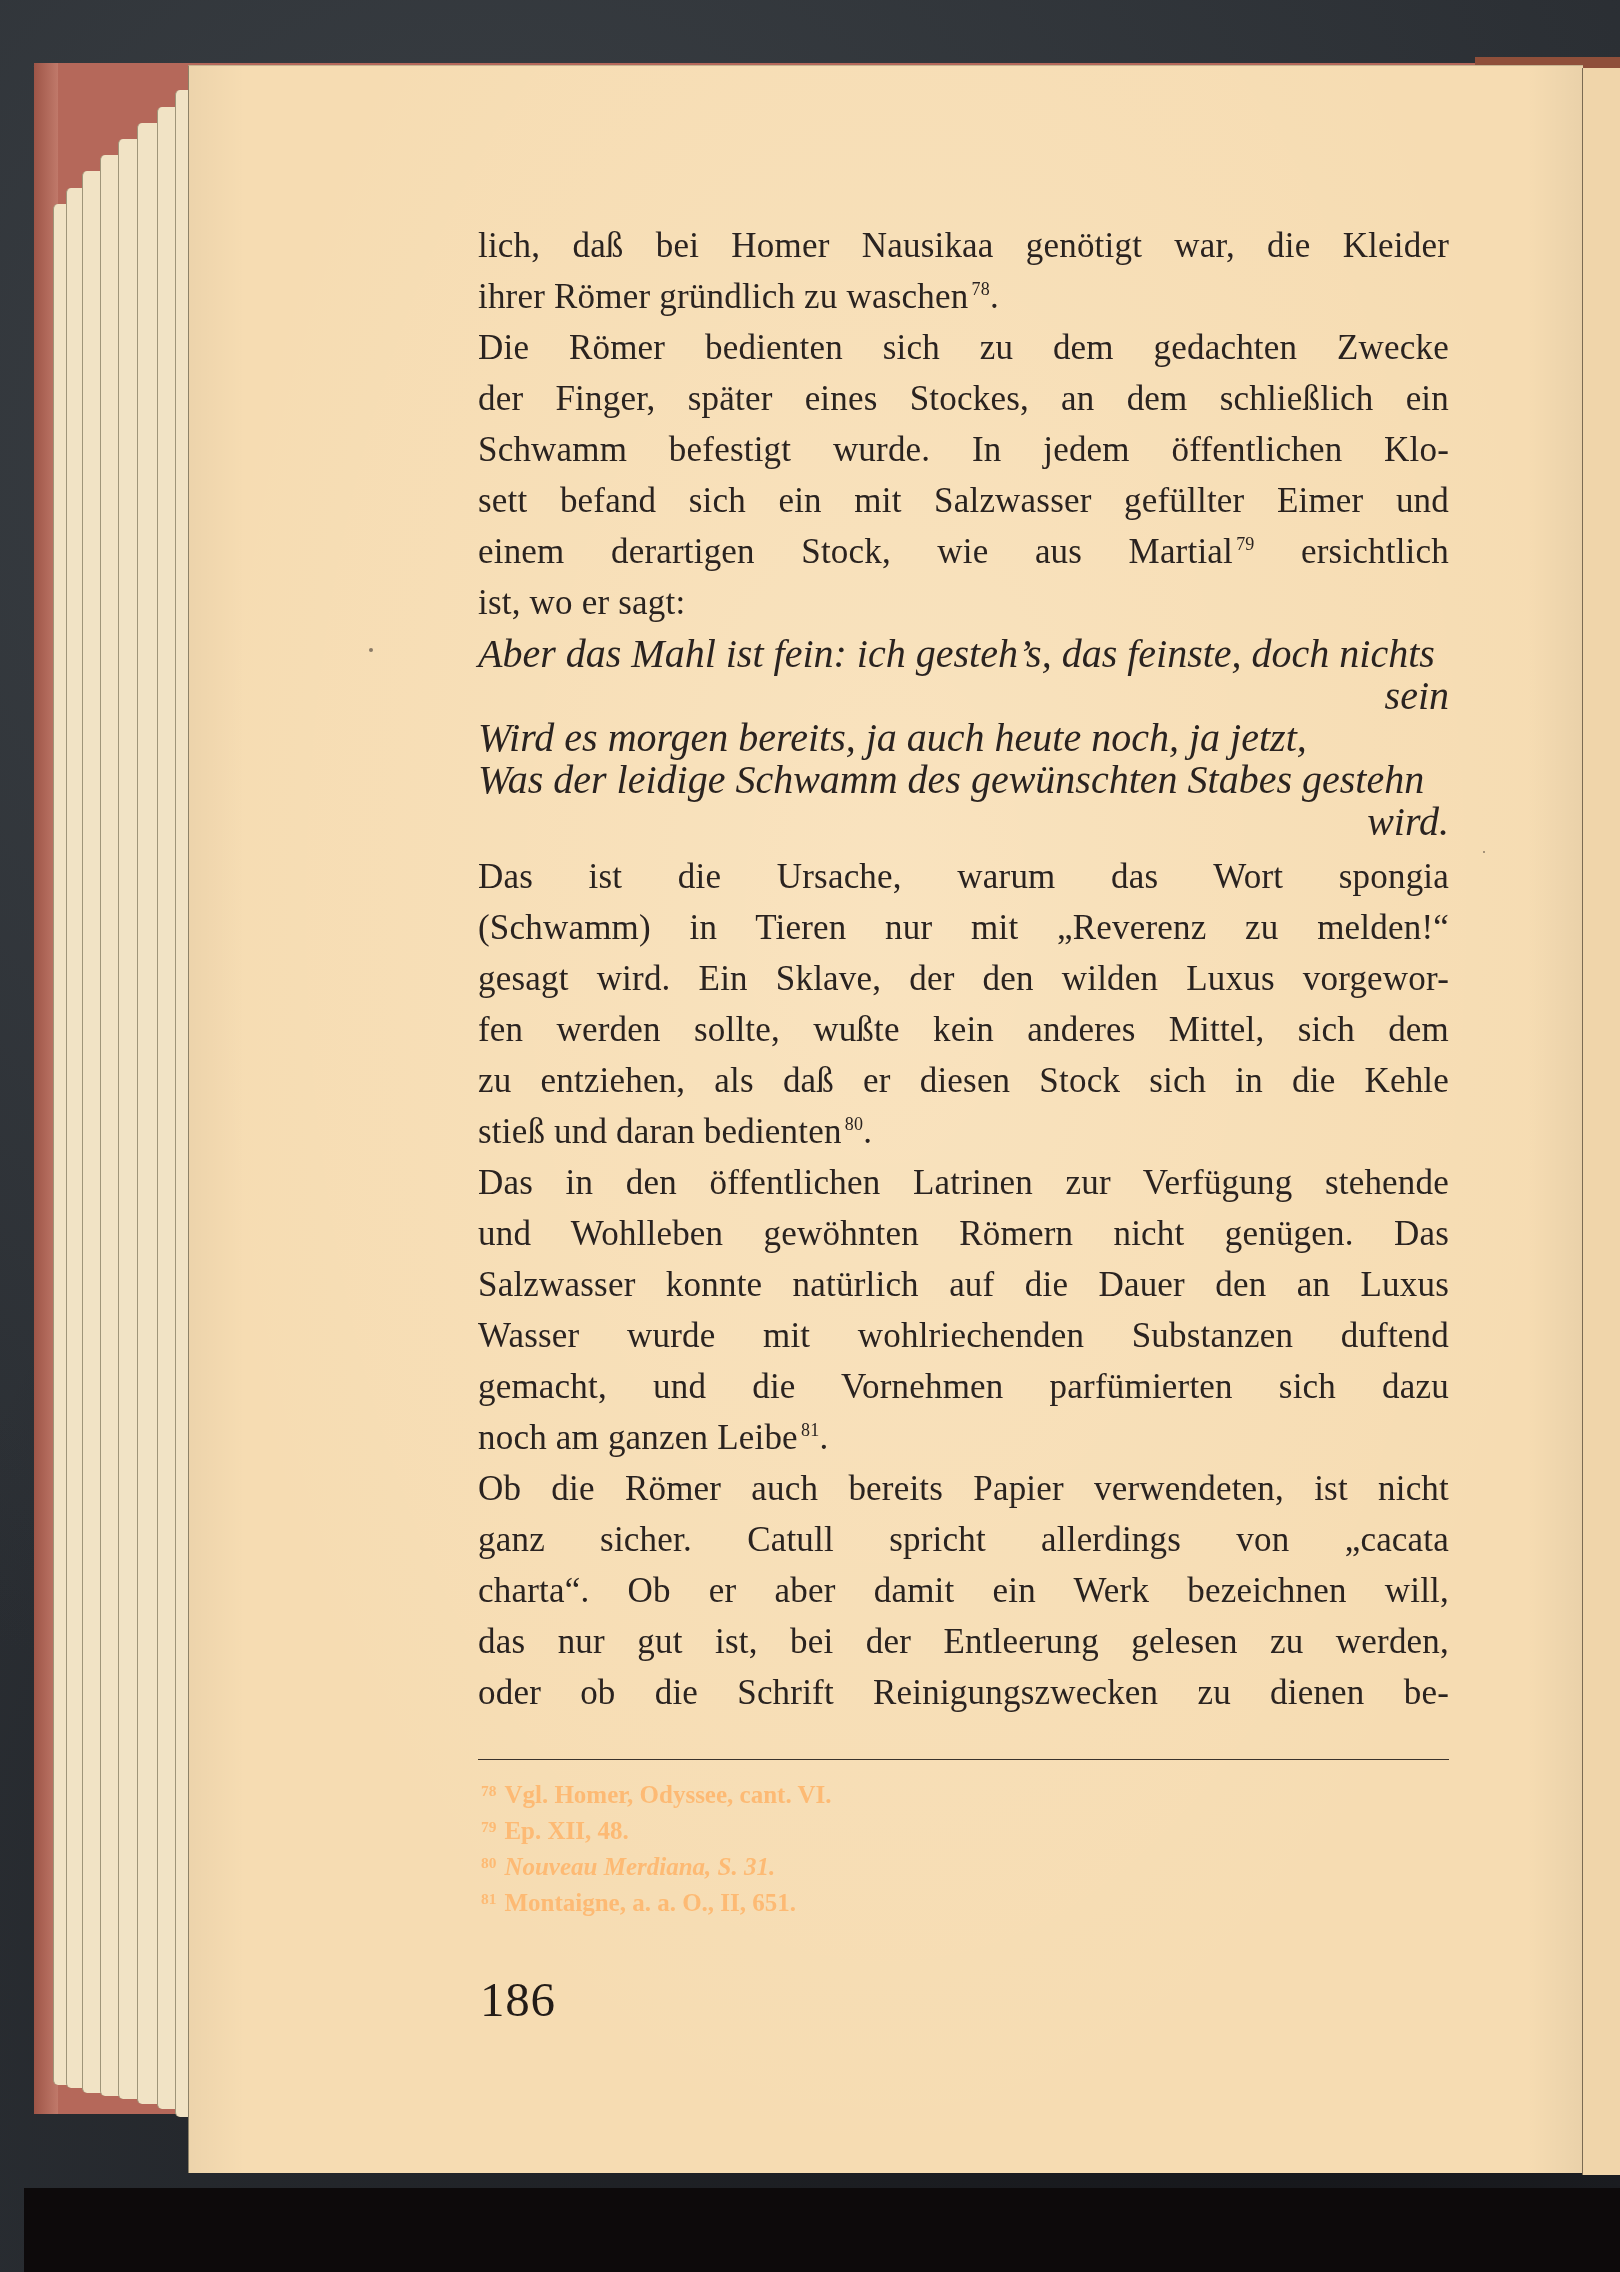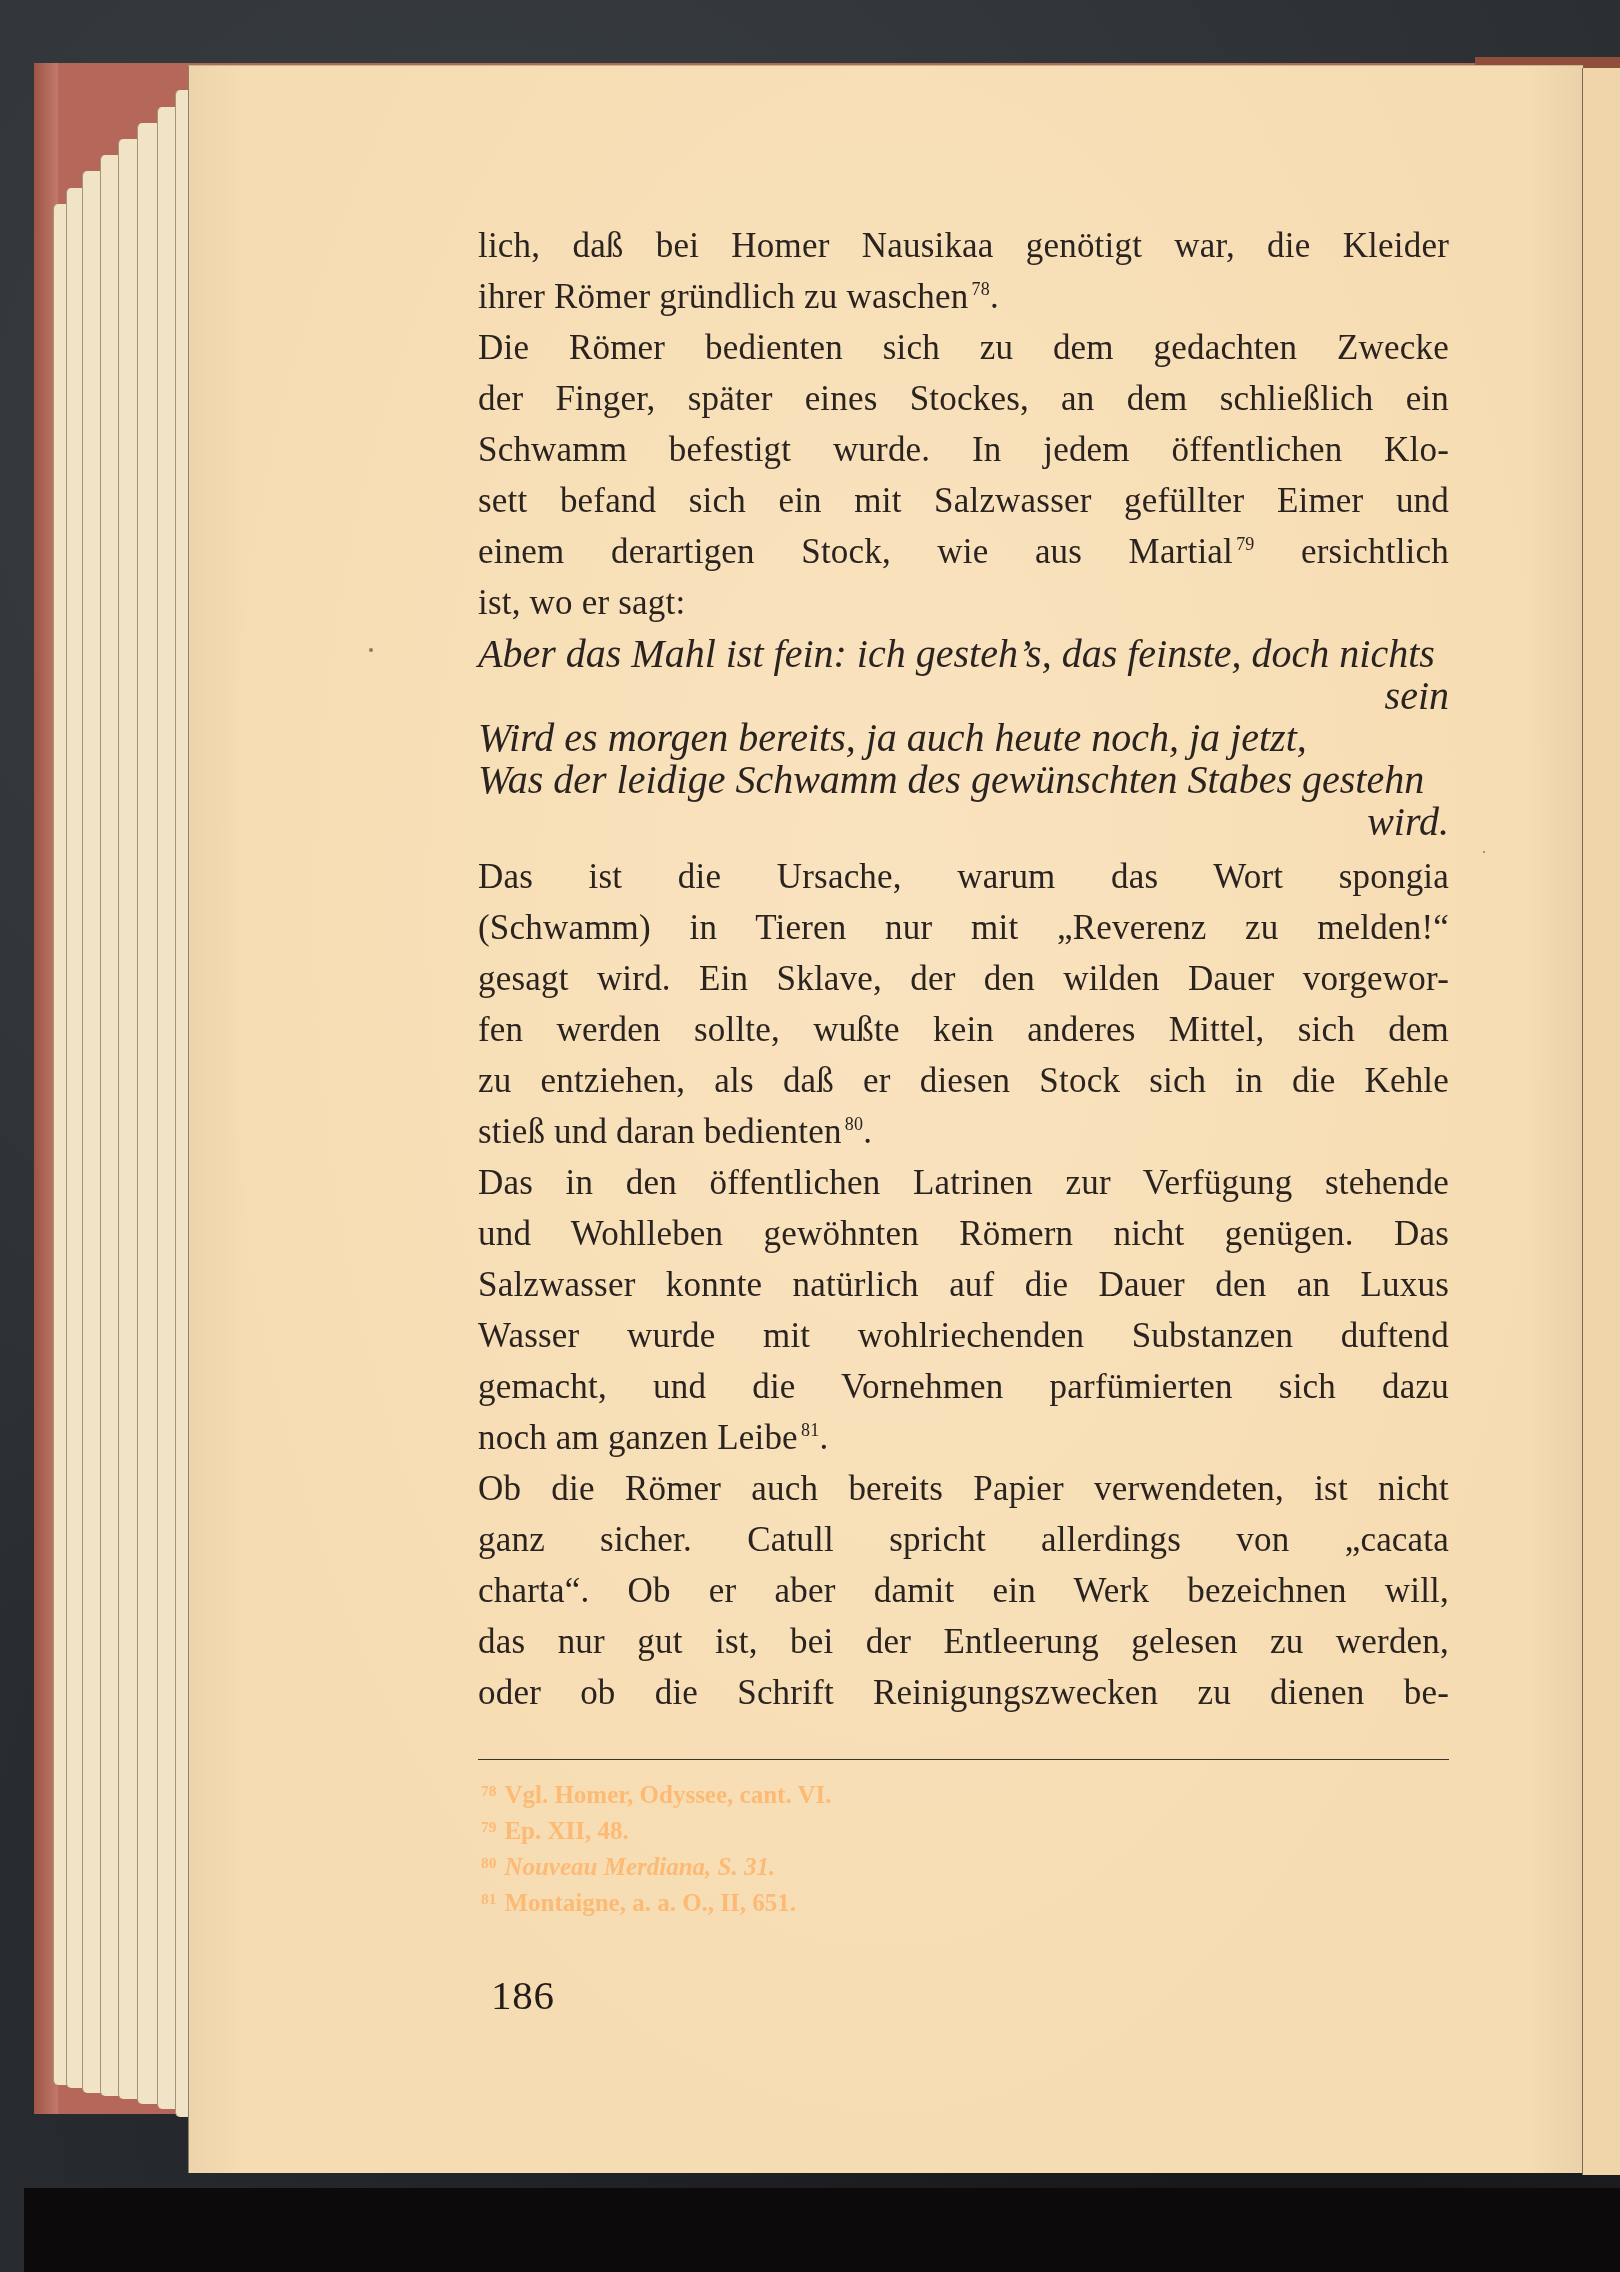--- a/index.html
+++ b/index.html
@@ -78,22 +78,22 @@
     position: absolute; left: 478px; top: 1759px; width: 971px; height: 0;
     border-top: 1.6px solid #3b332c;
   }
   .footnotes {
     position: absolute; left: 481px; top: 1773px; color: #fdba74; font-weight: bold;
   }
   .fn-line { font-size: 25px; line-height: 36px; height: 36px; white-space: nowrap; }
   .fn-num { font-size: 15.4px; vertical-align: 7.3px; margin-right: 8px; }
   .fn-line .it { font-style: italic; }
   .page-number {
-    position: absolute; left: 491px; top: 1971px;
-    font-size: 41px; color: #231c18; letter-spacing: 0.8px;
+    position: absolute; left: 480px; top: 1971px;
+    font-size: 49px; color: #231c18; letter-spacing: 0.8px;
   }
   .speck { position: absolute; width: 4px; height: 4px; border-radius: 50%; background: #8a7a66; }
 </style>
 </head>
 <body>
 
 <div class="backdrop-noise"></div>
 <div class="floor-shadow"></div>
 <div class="cover"></div>
 <div class="cover-spine"></div>
@@ -131,21 +131,21 @@
   <div class="verse-block">
     <div class="verse">Aber das Mahl ist fein: ich gesteh’s, das feinste, doch nichts</div>
     <div class="verse right">sein</div>
     <div class="verse">Wird es morgen bereits, ja auch heute noch, ja jetzt,</div>
     <div class="verse">Was der leidige Schwamm des gewünschten Stabes gestehn</div>
     <div class="verse right">wird.</div>
   </div>
 
   <div class="line">Das ist die Ursache, warum das Wort spongia</div>
   <div class="line">(Schwamm) in Tieren nur mit „Reverenz zu melden!“</div>
-  <div class="line">gesagt wird. Ein Sklave, der den wilden Dauer vorgewor-</div>
+  <div class="line">gesagt wird. Ein Sklave, der den wilden Luxus vorgewor-</div>
   <div class="line">fen werden sollte, wußte kein anderes Mittel, sich dem</div>
   <div class="line">zu entziehen, als daß er diesen Stock sich in die Kehle</div>
   <div class="line last"><span>stieß und daran bedienten</span><sup class="fn">80</sup><span>.</span></div>
 
   <div class="line">Das in den öffentlichen Latrinen zur Verfügung stehende</div>
   <div class="line">und Wohlleben gewöhnten Römern nicht genügen. Das</div>
   <div class="line">Salzwasser konnte natürlich auf die Dauer den an Luxus</div>
   <div class="line">Wasser wurde mit wohlriechenden Substanzen duftend</div>
   <div class="line">gemacht, und die Vornehmen parfümierten sich dazu</div>
   <div class="line last"><span>noch am ganzen Leibe</span><sup class="fn">81</sup><span>.</span></div>

